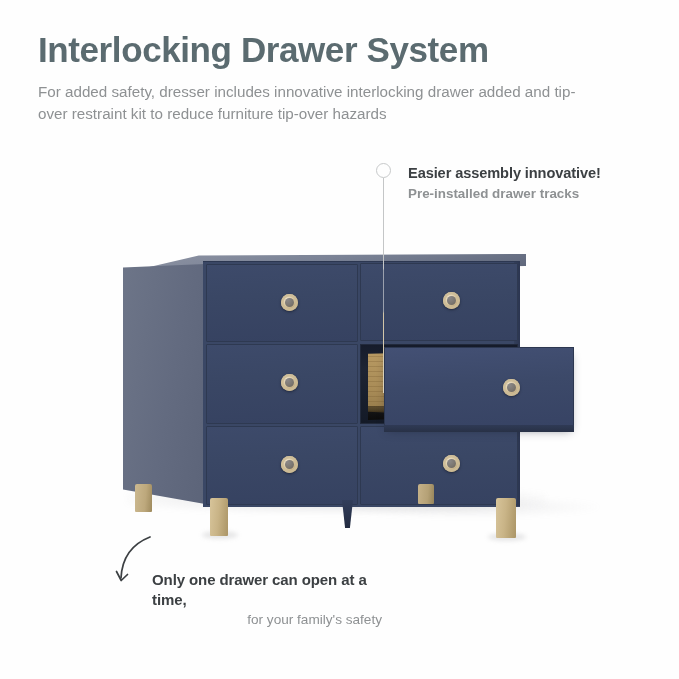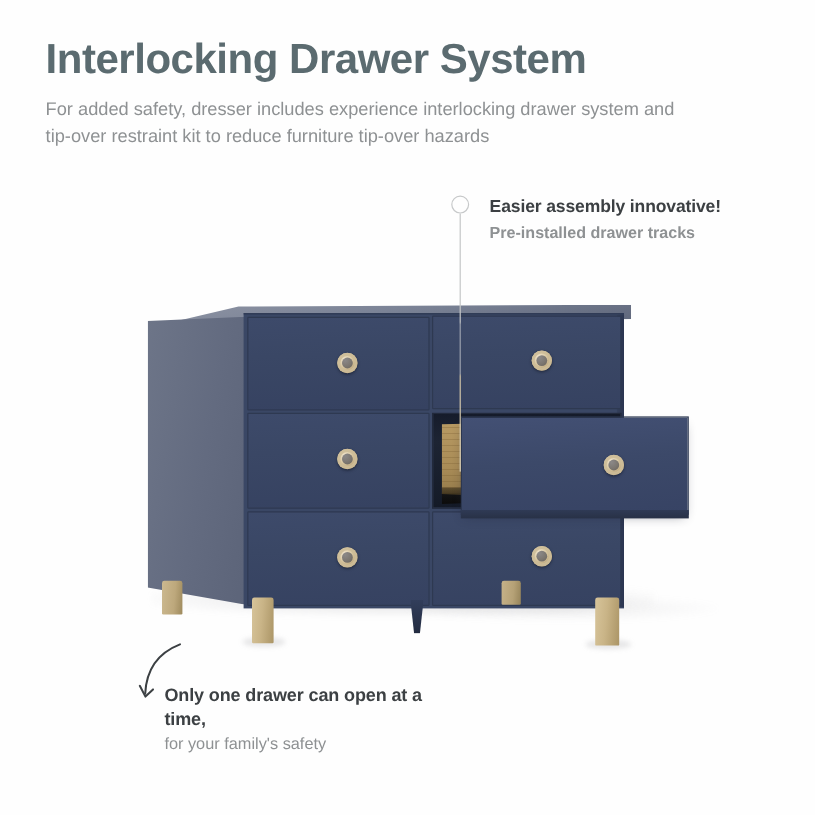--- a/index.html
+++ b/index.html
@@ -69,36 +69,37 @@
     width:1.3px; height:215px;
     background:linear-gradient(to bottom,
       #c4c6c7 0%, #c4c6c7 42%,
       #9aa0ad 43%, #9aa0ad 62%,
       #cfc2a4 63%, #dcd3bb 100%);
   }
 
   
   #callout-safety {
     position:absolute;
-    left:137px; top:570px;
+    left:152px; top:570px;
     width:230px;
   }
   #callout-safety .c-head {
     font-size:15px;
     font-weight:700;
     color:#3c4043;
     line-height:1.3;
     letter-spacing:-0.1px;
   }
   #callout-safety .c-sub {
     margin-top:2px;
     font-size:13.6px;
     font-weight:400;
     color:#8e9193;
     line-height:1.3;
+    text-align:right;
   }
   #arrow-curve {
     position:absolute;
     left:108px; top:534px;
     width:50px; height:56px;
   }
 
   
   #dresser {
     position:absolute;
@@ -271,21 +272,21 @@
     clip-path:polygon(0% 0%, 100% 0%, 72% 100%, 28% 100%);
   }
 </style>
 </head>
 <body>
 
 <div id="page">
 
   <div id="header">
     <div id="title">Interlocking Drawer System</div>
-    <div id="subtitle">For added safety, dresser includes experience interlocking drawer system and tip-over restraint kit to reduce furniture tip-over hazards</div>
+    <div id="subtitle">For added safety, dresser includes innovative interlocking drawer added and tip-over restraint kit to reduce furniture tip-over hazards</div>
   </div>
 
   <div id="dresser">
 
     <div class="floor-shadow"></div>
     <div class="floor-shadow2"></div>
 
     <div class="top-surface"></div>
     <div class="side-panel"></div>
 

